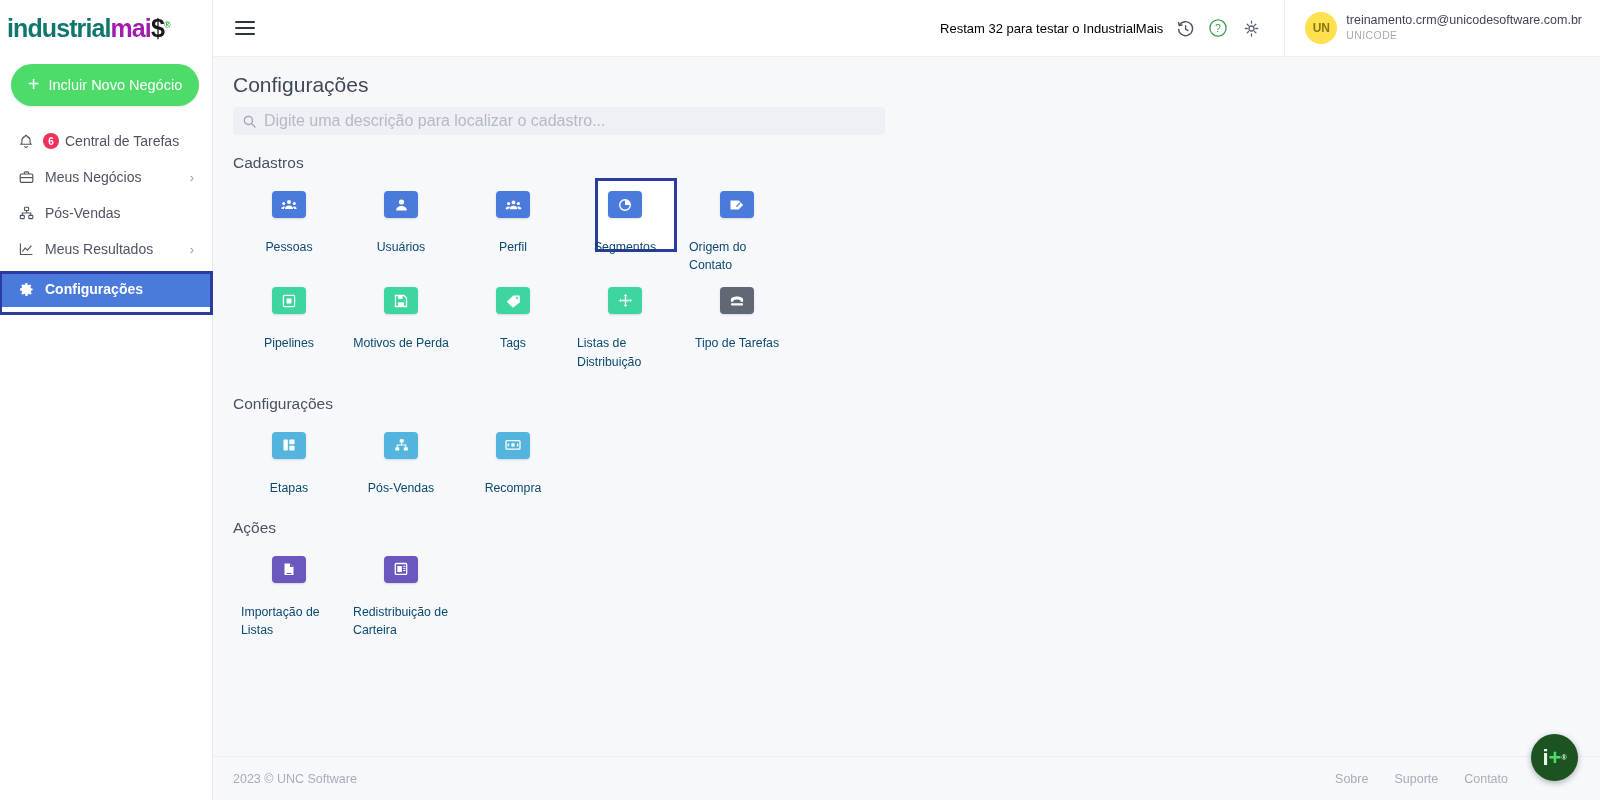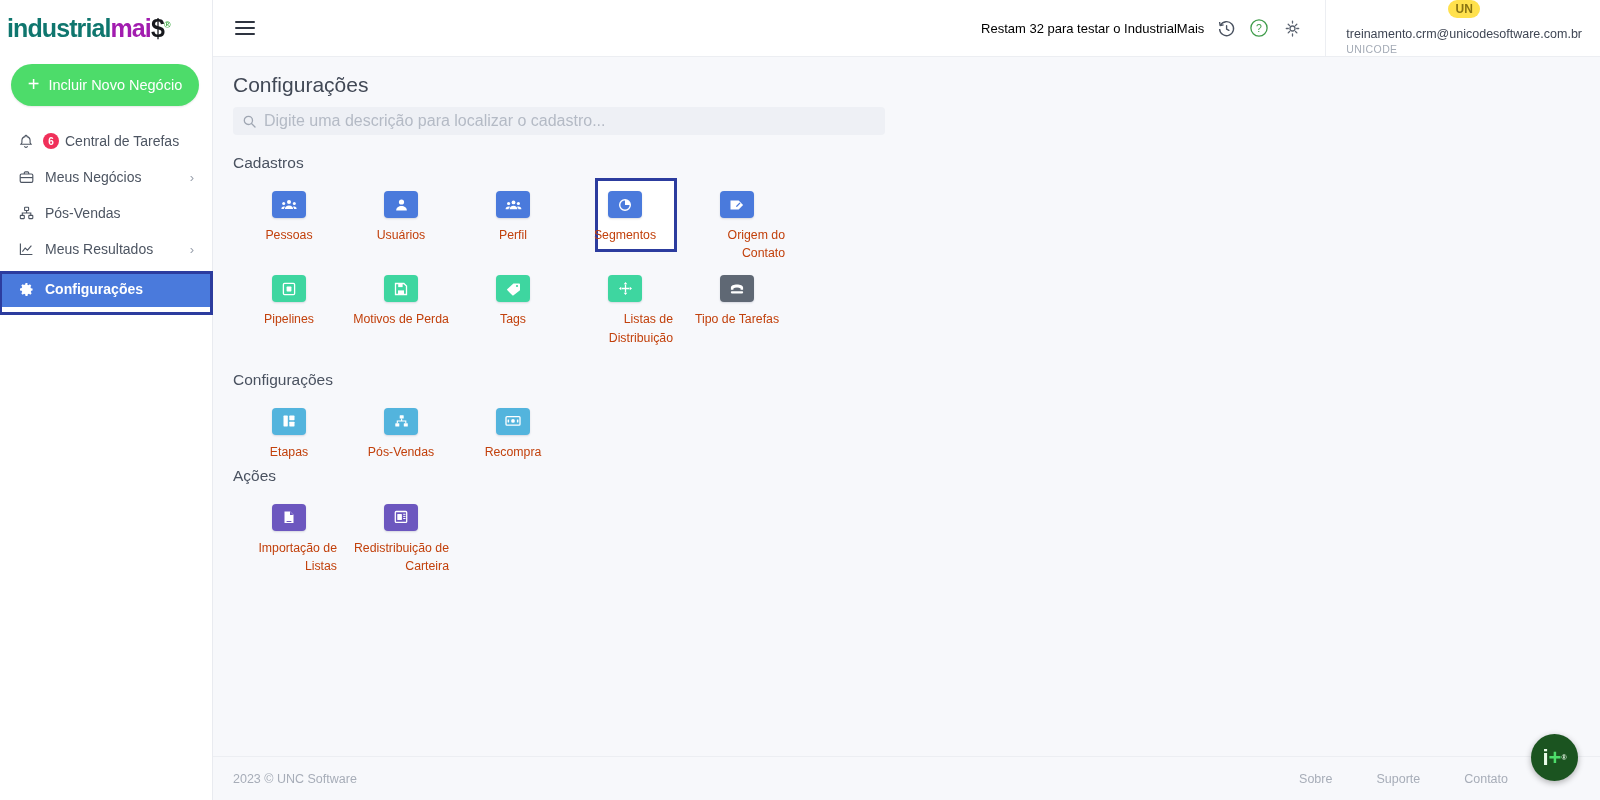--- a/index.html
+++ b/index.html
@@ -105,21 +105,20 @@
   .topbar-spacer { flex: 1 1 auto; }
   .trial-text { font-size: 13px; color: #000000; white-space: nowrap; }
   .tb-icons { display: flex; align-items: center; gap: 11px; margin-left: 11px; }
   .tb-icon { width: 22px; height: 22px; display: flex; align-items: center; justify-content: center; cursor: pointer; }
   .user-box {
     display: flex; align-items: center; gap: 9px;
     padding: 0 18px 0 20px; margin-left: 22px;
     height: 57px;
     border-left: 1px solid #eceef2;
     cursor: pointer;
-    flex-direction: column;
   }
   .avatar {
     width: 32px; height: 32px; border-radius: 16px;
     background: #ffe14d; color: #8a7413;
     font-size: 12px; font-weight: bold;
     display: flex; align-items: center; justify-content: center;
   }
   .user-email { font-size: 12.5px; color: #3f4654; line-height: 1.25; }
   .user-org { font-size: 10.5px; color: #a4abb6; letter-spacing: .4px; line-height: 1.3; }
 
@@ -162,44 +161,44 @@
     cursor: pointer;
     position: relative;
   }
   .tile-icon {
     width: 34px; height: 27px; border-radius: 4px;
     display: flex; align-items: center; justify-content: center;
     color: #ffffff;
     box-shadow: 0 1px 2px rgba(40,50,80,.16);
   }
   .tile-label {
-    margin-top: 8px;
-    font-size: 12.3px; color: #c2410c;
-    text-align: right; line-height: 1.48;
+    margin-top: 20px;
+    font-size: 12.3px; color: #0c4a6e;
+    text-align: left; line-height: 1.48;
     max-width: 96px;
   }
   .tile.sel-tile .tile-box {
     position: absolute;
     left: 26px; top: 0; width: 82px; height: 74px;
     border: 3px solid #2c3c9e;
     background: #ffffff;
     z-index: 0;
   }
   .tile.sel-tile .tile-icon, .tile.sel-tile .tile-label { position: relative; z-index: 1; }
 
   .footer {
     flex: 0 0 44px; height: 44px;
     background: #f7f8fb;
     border-top: 1px solid #eceef2;
     display: flex; align-items: center;
     padding: 0 20px;
     font-size: 12.5px; color: #a7adb8;
   }
   .footer .copy { flex: 1 1 auto; }
-  .footer-links { display: flex; gap: 44px; margin-right: 72px; }
+  .footer-links { display: flex; gap: 26px; margin-right: 72px; }
   .footer-links span { cursor: pointer; }
 
   .fab {
     position: absolute;
     right: 22px; bottom: 19px;
     width: 47px; height: 47px; border-radius: 24px;
     background: #1b5420;
     display: flex; align-items: center; justify-content: center;
     color: #eafbe9;
     font-size: 22px; font-weight: bold;
@@ -490,21 +489,21 @@
                 <circle cx="8" cy="5.9" r="1.9"></circle>
                 <rect x="2.6" y="4.4" width="1.5" height="3" rx=".4"></rect>
                 <rect x="11.9" y="4.4" width="1.5" height="3" rx=".4"></rect>
               </svg>
           </div>
           <div class="tile-label">Recompra</div>
         </div>
 
       </div>
 
-      <div class="section-title" style="margin-top:6px;">Ações</div>
+      <div class="section-title" style="margin-top:22px;">Ações</div>
       <div class="tile-grid">
 
         <div class="tile">
           <div class="tile-icon" style="background:#6c57bf">
             <svg width="12" height="14" viewBox="0 0 12 14" fill="#fff">
                 <path d="M1.5 1.4h5.6l3.4 3.4v8.1H1.5Z"></path>
                 <path d="M7 1.5v3.4h3.4" fill="#6c57bf"></path>
                 <path d="M3.6 11.5h4.8" stroke="#6c57bf" stroke-width="1"></path>
               </svg>
           </div>

